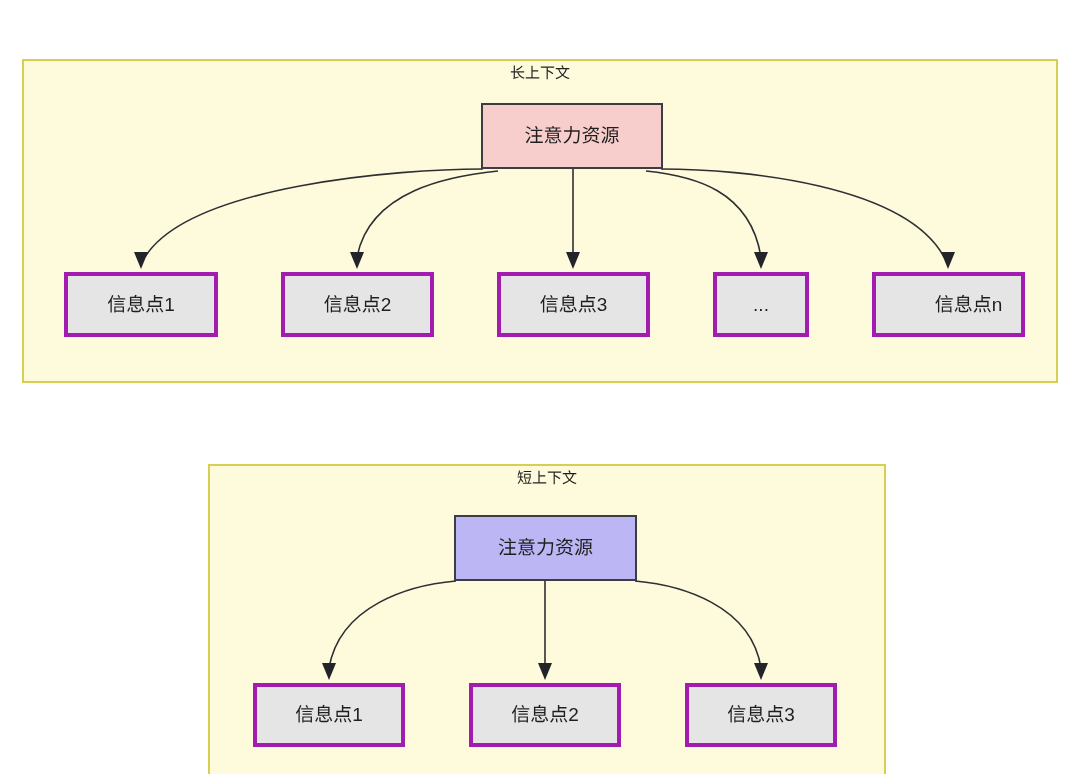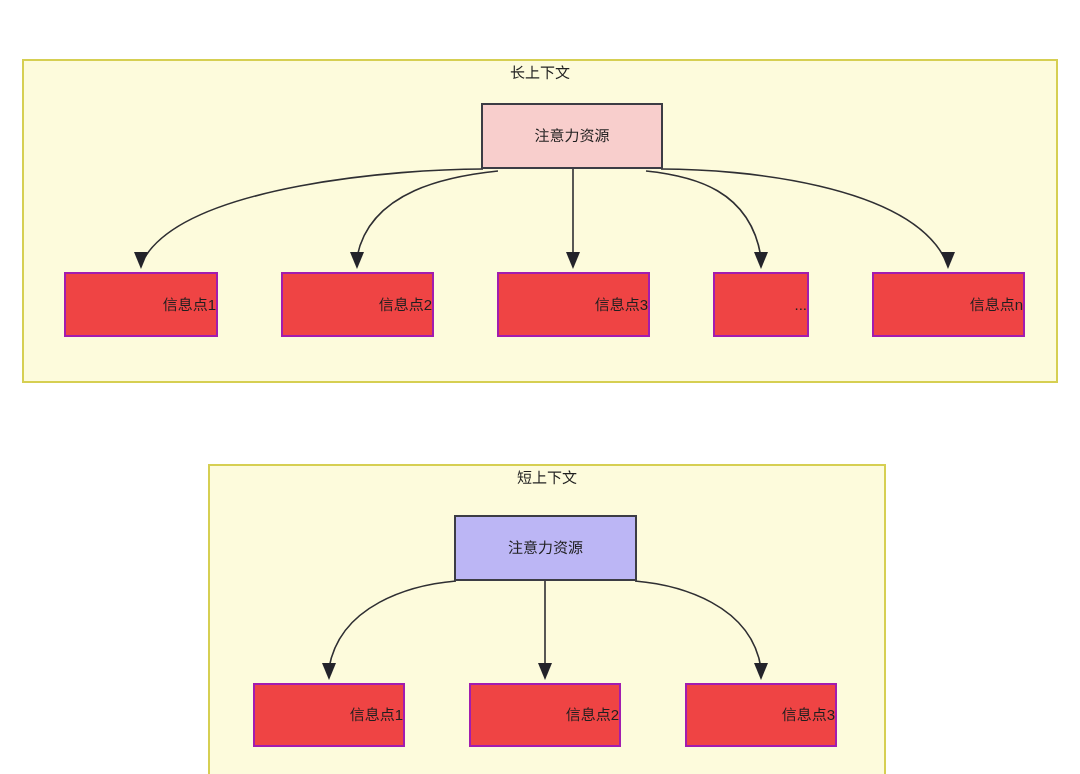--- a/index.html
+++ b/index.html
@@ -36,37 +36,36 @@
     color: #1f1f1f;
     line-height: 18px;
     white-space: nowrap;
   }
   .node {
     position: absolute;
     box-sizing: border-box;
     display: flex;
     align-items: center;
     justify-content: center;
-    font-size: 15px;
+    font-size: 19px;
     line-height: 18px;
     color: #1f1f1f;
     white-space: nowrap;
   }
   .node-root-pink {
     background: #f8cecc;
     border: 2px solid #3c3c44;
   }
   .node-root-blue {
     background: #bcb6f5;
     border: 2px solid #3c3c44;
   }
   .node-info {
-    background: #ef4444;
-    border: 2px solid #a21caf;
-    justify-content: flex-end;
+    background: #e5e5e5;
+    border: 4px solid #a21caf;
   }
   .edge-layer {
     position: absolute;
     left: 0;
     top: 0;
     width: 1080px;
     height: 774px;
     pointer-events: none;
     overflow: visible;
   }

